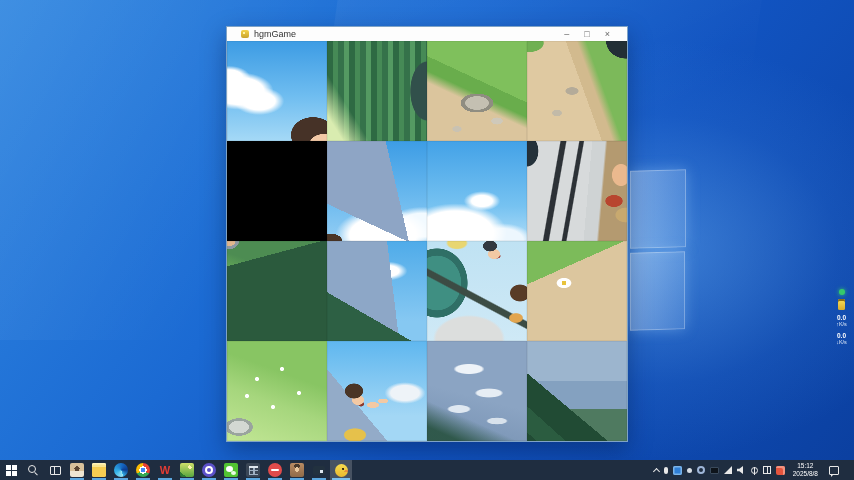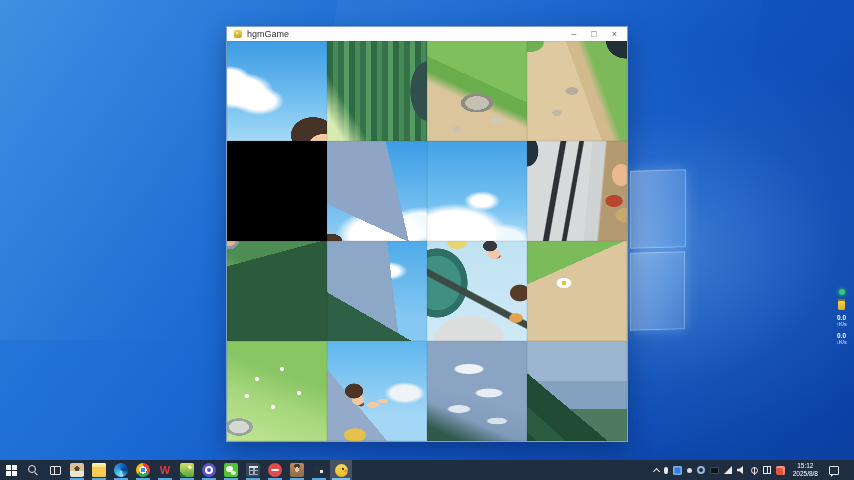--- a/index.html
+++ b/index.html
@@ -18,21 +18,21 @@
   
   .pane{position:absolute;background:linear-gradient(100deg,rgba(226,243,255,.42),rgba(185,222,255,.20));
     box-shadow:0 0 14px rgba(170,215,255,.35), inset 0 0 0 1px rgba(255,255,255,.28);
     transform:skewY(-1.5deg);}
   .pane.top{left:630px;top:170px;width:56px;height:78px;}
   .pane.bottom{left:630px;top:252px;width:55px;height:78px;}
 
   
   .window{position:absolute;left:226px;top:26px;width:402px;background:#fdfdfd;
     border:1px solid #7fa3c6;box-shadow:0 8px 22px rgba(0,20,60,.38);}
-  .titlebar{height:14px;background:#fdfdfd;display:flex;align-items:center;padding:0 7px;gap:5px;}
+  .titlebar{height:14px;background:#fdfdfd;display:flex;align-items:center;padding:0 14px;gap:5px;}
   .titleicon{width:8px;height:8px;border-radius:2px;flex:0 0 auto;
     background:radial-gradient(3px 3px at 35% 35%, #fff3a8 0 40%, transparent 41%),linear-gradient(#f4d34a,#c9a32d);}
   .titletext{font-size:9px;color:#333;line-height:14px;white-space:nowrap;}
   .wincontrols{margin-left:auto;display:flex;gap:15px;padding-right:3px;}
   .wincontrols span{font-size:9px;color:#666;line-height:14px;cursor:default;}
   .board{width:400px;height:400px;display:grid;grid-template-rows:repeat(4,100px);grid-template-columns:repeat(4,100px);}
   .tile{width:100px;height:100px;box-shadow:inset 0 0 0 .5px rgba(0,0,0,.10);}
   .t11{background:
     radial-gradient(26px 18px at 97% 103%,#f3c9a6 0 55%,transparent 56%),
     radial-gradient(42px 34px at 86% 94%,#463227 0 52%,transparent 53%),

